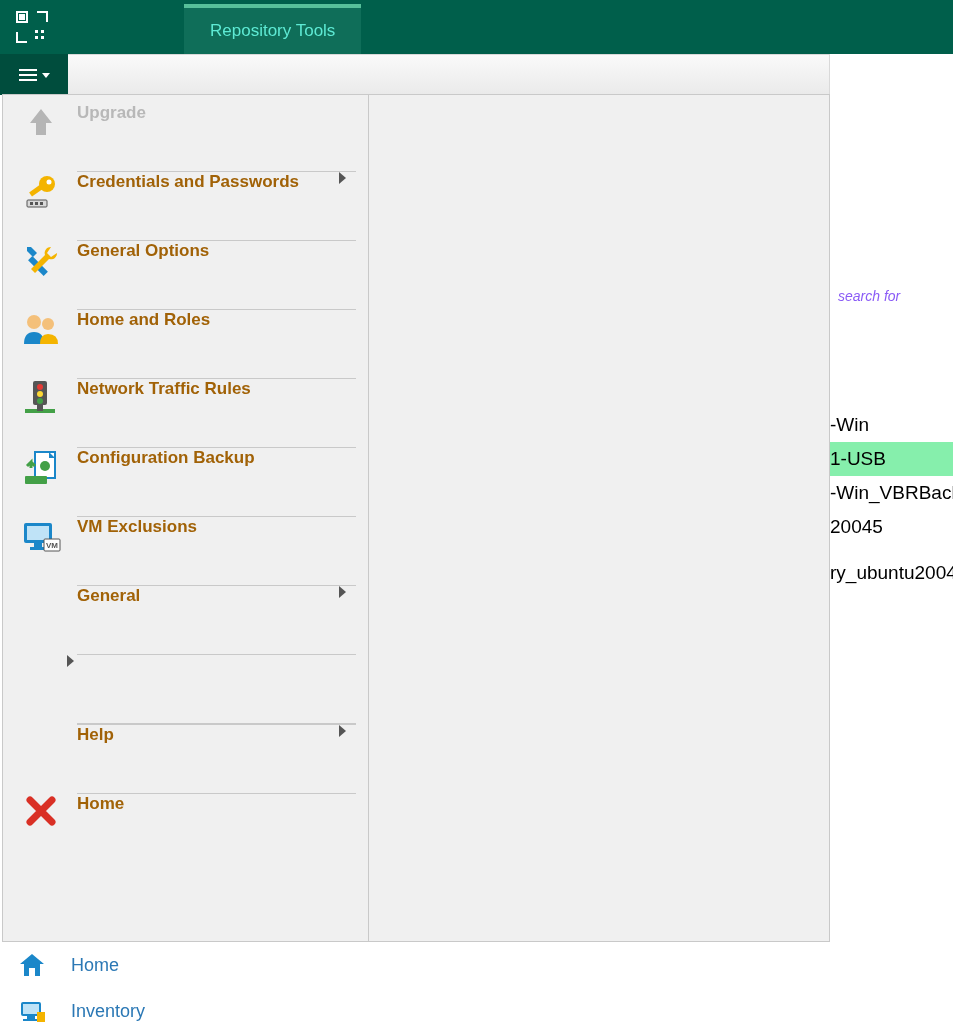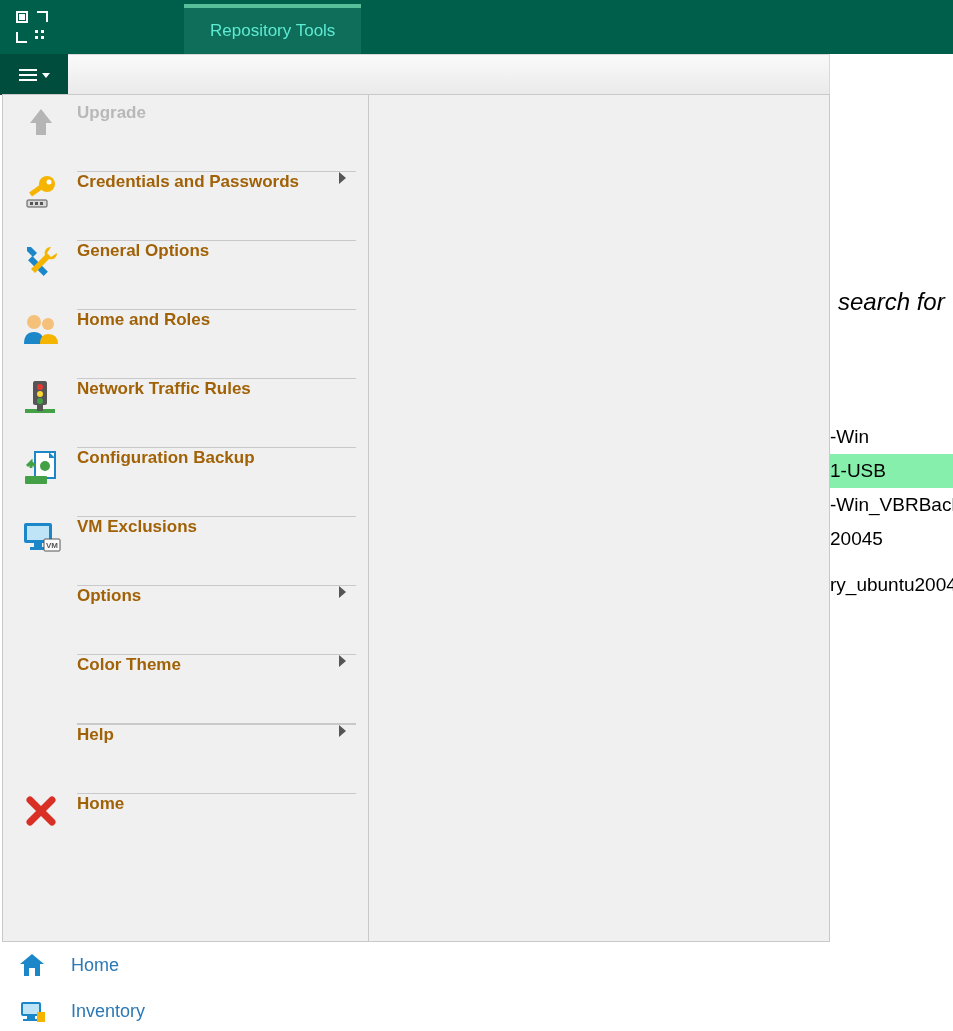--- a/index.html
+++ b/index.html
@@ -126,24 +126,24 @@
     margin-left: 74px;
     margin-right: 12px;
   }
   .behind {
     position: absolute;
     left: 830px;
     top: 280px;
     width: 123px;
   }
   .search {
-    color: #000000;
+    color: #8b5cf6;
     font-style: italic;
     padding: 8px 0 40px 8px;
-    font-size: 24px;
+    font-size: 14px;
   }
   .list-row {
     padding: 6px 0 6px 0;
     font-size: 19px;
     white-space: nowrap;
   }
   .list-row.selected { background: #86efac; }
   .nav-section {
     position: absolute;
     left: 10px;
@@ -293,28 +293,27 @@
             <rect x="24" y="22" width="16" height="12" rx="1" fill="#fff" stroke="#555"></rect>
             <text x="32" y="31" font-size="8" text-anchor="middle" fill="#555" font-family="Arial">VM</text>
           </svg>
         </div>
       <span class="label">VM Exclusions</span>
     </div>
     <div class="sep"></div>
 
     <div class="menu-item">
       <div class="icon-slot"></div>
-      <span class="label">Options</span>
+      <span class="label">General</span>
       <span class="arrow"></span>
     </div>
     <div class="sep"></div>
 
     <div class="menu-item">
       <div class="icon-slot"></div>
-      <span class="label">Color Theme</span>
       <span class="arrow"></span>
     </div>
     <div class="sep"></div>
 
     <div class="sep"></div>
 
     <div class="menu-item">
       <div class="icon-slot"></div>
       <span class="label">Help</span>
       <span class="arrow"></span>

